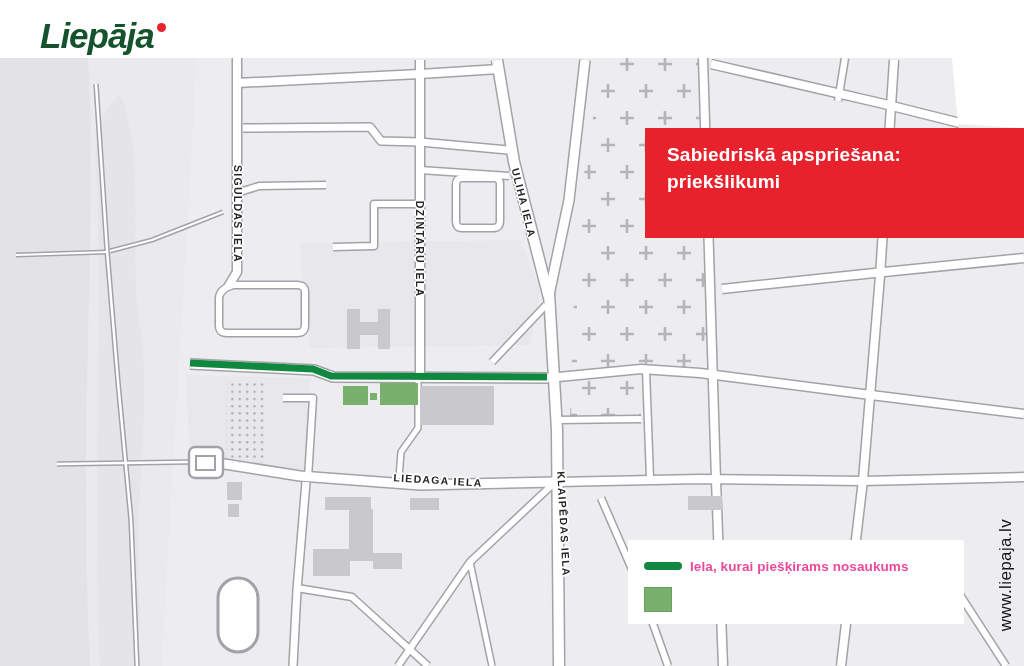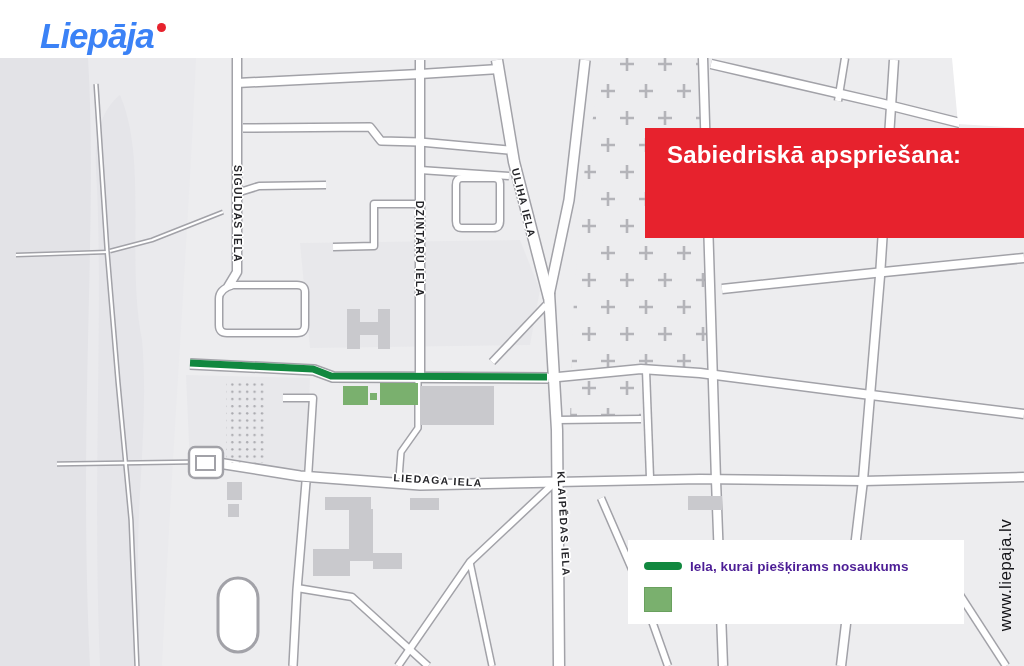--- a/index.html
+++ b/index.html
@@ -6,35 +6,35 @@
   body{
     width:1024px;height:666px;position:relative;overflow:hidden;
     background:#ffffff;font-family:"Liberation Sans", sans-serif;
   }
   #map-svg{position:absolute;left:0;top:0;z-index:0;}
 
   
   .logo{
     position:absolute;left:40px;top:16px;z-index:5;
     font-size:35px;font-weight:bold;font-style:italic;
-    color:#3b82f6;letter-spacing:-1px;white-space:nowrap;
+    color:#14532d;letter-spacing:-1px;white-space:nowrap;
   }
   .logo .dot{
     display:inline-block;width:9px;height:9px;border-radius:50%;
     background:#e7222d;position:relative;top:-16px;left:3px;
   }
 
   
   .banner{
     position:absolute;left:645px;top:128px;width:379px;height:110px;
     background:#e7222d;z-index:4;box-sizing:border-box;
     padding:13px 10px 0 22px;
   }
   .banner .line{
-    color:#ffffff;font-size:24px;font-weight:bold;line-height:27px;
+    color:#ffffff;font-size:19px;font-weight:bold;line-height:27px;
     letter-spacing:0.2px;white-space:nowrap;
   }
 
   
   .street{
     position:absolute;z-index:2;white-space:nowrap;
     font-size:10.5px;font-weight:bold;letter-spacing:1.3px;
     color:#26262a;
     text-shadow:
       -1px -1px 0 #fff, 1px -1px 0 #fff, -1px 1px 0 #fff, 1px 1px 0 #fff,
@@ -48,21 +48,21 @@
 
   
   .legend{
     position:absolute;left:628px;top:540px;width:336px;height:84px;
     background:#ffffff;z-index:4;box-sizing:border-box;padding:13px 0 0 16px;
   }
   .legend-row{display:flex;align-items:center;margin-bottom:7px;height:26px;}
   .swatch-box{width:46px;display:flex;justify-content:flex-start;align-items:center;flex:0 0 46px;}
   .swatch-line{width:38px;height:8px;border-radius:4px;background:#11883f;}
   .swatch-square{width:28px;height:25px;background:#7ab06e;border:1px solid #69a05e;box-sizing:border-box;}
-  .legend-label{font-size:13.5px;font-weight:bold;color:#4c1d95;letter-spacing:0.1px;}
+  .legend-label{font-size:13.5px;font-weight:bold;color:#ec4899;letter-spacing:0.1px;}
 
   
   .site-url{
     position:absolute;left:931px;top:565px;width:150px;text-align:center;
     transform:rotate(-90deg);z-index:4;
     font-size:17px;color:#121216;letter-spacing:0.4px;
   }
 </style>
 </head>
 <body>
@@ -212,20 +212,21 @@
     <rect x="380" y="383" width="38" height="22"></rect>
   </g>
 </svg>
 
 <div class="logo">
   <span>Liepāja</span><span class="dot"></span>
 </div>
 
 <div class="banner">
   <div class="line">Sabiedriskā apspriešana:</div>
+  <div class="line">priekšlikumi</div>
 </div>
 
 <div class="street siguldas">SIGULDAS IELA</div>
 <div class="street dzintaru">DZINTARU IELA</div>
 <div class="street uliha">ULIHA IELA</div>
 <div class="street liedaga">LIEDAGA IELA</div>
 <div class="street klaipedas">KLAIPĒDAS IELA</div>
 
 <div class="legend">
   <div class="legend-row">

